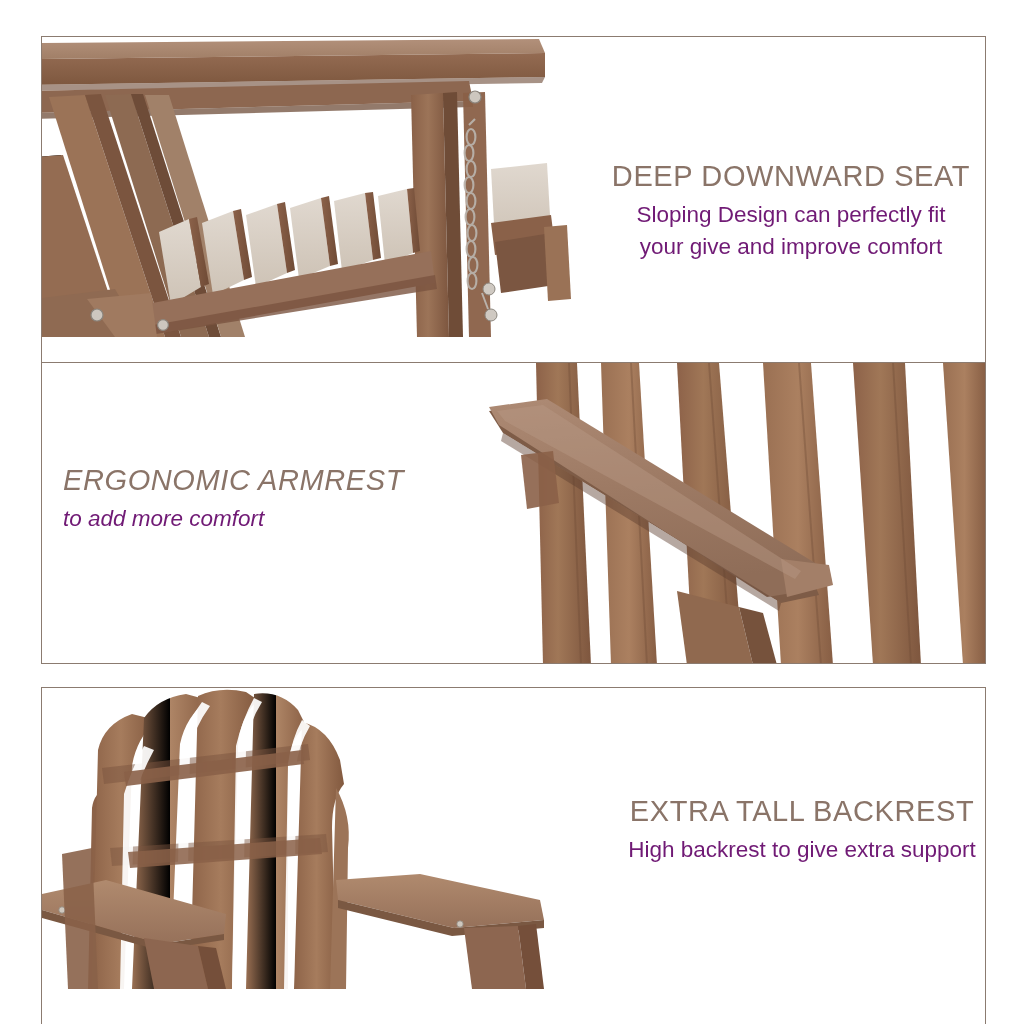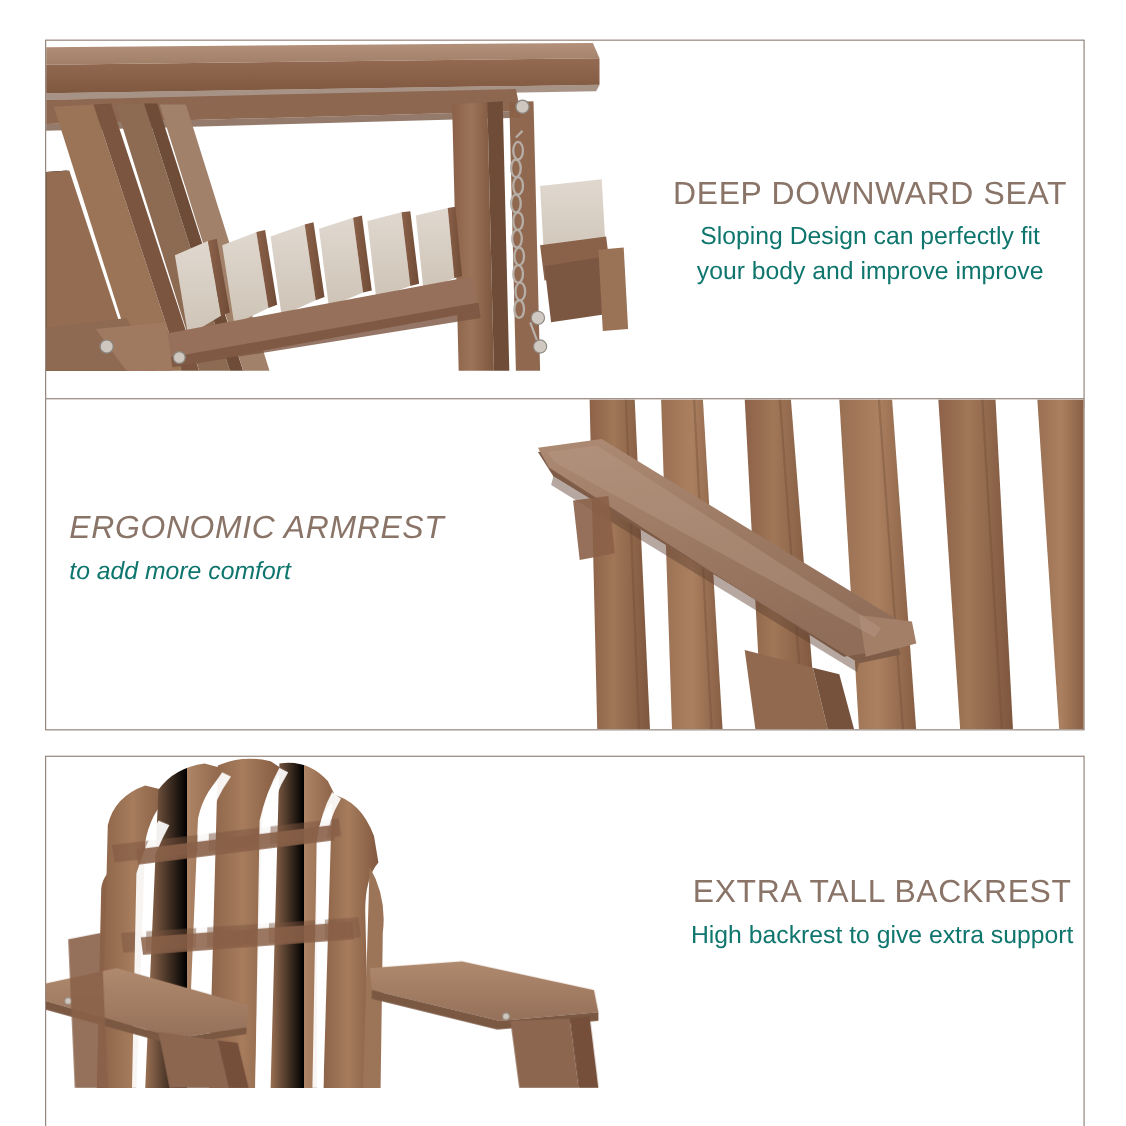--- a/index.html
+++ b/index.html
@@ -18,21 +18,21 @@
   .headline{
     color:#8a7468;
     font-size:29px;
     letter-spacing:0.6px;
     font-weight:400;
     line-height:1.18;
     white-space:nowrap;
     margin:0 0 6px 0;
   }
   .subline{
-    color:#0f766e;
+    color:#701a75;
     font-size:22.5px;
     line-height:1.42;
     font-weight:400;
     margin:0;
   }
   .align-center{text-align:center;}
   .align-left{text-align:left;}
 
   
   #copy-1{left:553px;top:122px;width:392px;}
@@ -161,21 +161,21 @@
           <circle cx="436" cy="60" r="6" fill="#cdc7bf" stroke="#8b857d" stroke-width="1.2"></circle>
           <circle cx="58" cy="278" r="6" fill="#cdc7bf" stroke="#8b857d" stroke-width="1.2"></circle>
           <circle cx="124" cy="288" r="5.4" fill="#cdc7bf" stroke="#8b857d" stroke-width="1.2"></circle>
         </g>
       </svg>
     </div>
 
     <div class="copy align-center" id="copy-1">
       <p class="headline">DEEP DOWNWARD SEAT</p>
       <p class="subline">Sloping Design can perfectly fit</p>
-      <p class="subline">your body and improve improve</p>
+      <p class="subline">your give and improve comfort</p>
     </div>
   </div>
 
   <div class="panel" id="panel-2">
 
     <div class="copy align-left" id="copy-2">
       <p class="headline">ERGONOMIC ARMREST</p>
       <p class="subline">to add more comfort</p>
     </div>
 

